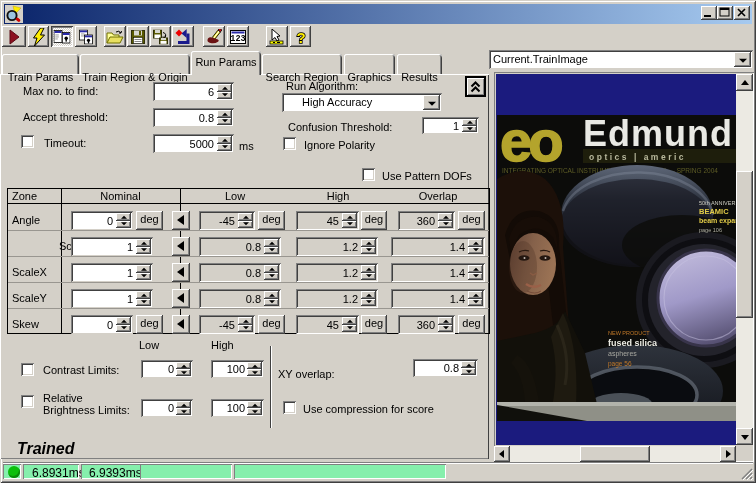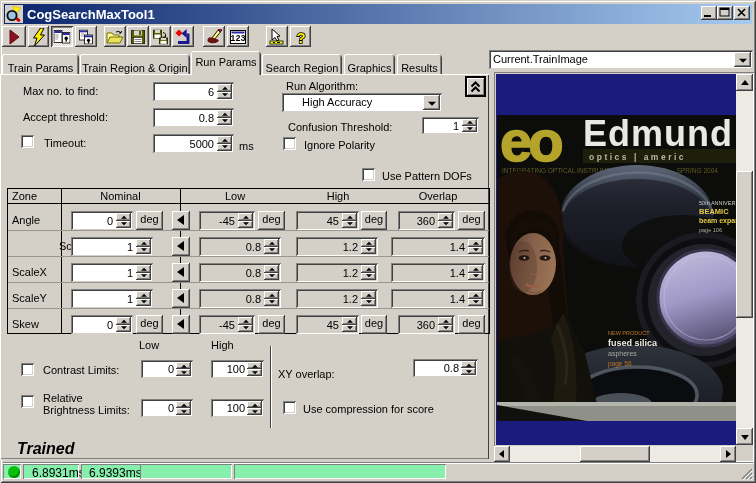--- a/index.html
+++ b/index.html
@@ -13,21 +13,21 @@
 .title-txt{position:absolute;left:23px;top:3px;color:#fff;font-weight:bold;font-size:13px;letter-spacing:0px;}
 .cap-btn{position:absolute;top:6px;width:16px;height:14px;background:#d4d0c8;
  box-shadow:inset -1px -1px 0 #404040, inset 1px 1px 0 #fff, inset -2px -2px 0 #808080;}
 .tbtn{position:absolute;top:26px;height:21px;background:#d4d0c8;
  box-shadow:inset -1px -1px 0 #404040, inset 1px 1px 0 #fff, inset -2px -2px 0 #808080;}
 .tbtn svg{position:absolute;left:50%;top:50%;transform:translate(-50%,-50%);}
 .tbtn.pressed{box-shadow:inset 1px 1px 0 #404040, inset -1px -1px 0 #fff, inset 2px 2px 0 #808080;
  background-image:repeating-conic-gradient(#fff 0% 25%, #d4d0c8 0% 50%);background-size:2px 2px;}
 .tab{position:absolute;background:#d4d0c8;border-radius:3px 3px 0 0;
  box-shadow:inset 1px 0 0 #fff, inset 0 1px 0 #fff, inset -1px 0 0 #404040, inset -2px 0 0 #808080;
- text-align:center;padding-top:8px;box-sizing:border-box;font-size:11px;}
+ text-align:center;padding-top:17px;box-sizing:border-box;font-size:11px;}
 .field{position:absolute;background:#fff;
  box-shadow:inset 1px 1px 0 #808080, inset -1px -1px 0 #d4d0c8, inset 2px 2px 0 #404040, inset -2px -2px 0 #fff;
  box-sizing:border-box;}
 .num{position:absolute;top:0;bottom:0;display:flex;align-items:center;justify-content:flex-end;font-size:11px;}
 .spin{position:absolute;right:2px;top:2px;bottom:2px;width:15px;}
 .sb{position:absolute;left:0;right:0;height:50%;background:#d4d0c8;
  box-shadow:inset -1px -1px 0 #404040, inset 1px 1px 0 #fff, inset -2px -2px 0 #808080;}
 .sb.up{top:0;}.sb.dn{bottom:0;}
 .tri-up{position:absolute;left:50%;top:50%;transform:translate(-50%,-40%);width:0;height:0;
  border-left:3.5px solid transparent;border-right:3.5px solid transparent;border-bottom:3.5px solid #000;}
@@ -53,21 +53,20 @@
 <div class="win"></div>
 
 <div class="titlebar">
   <div class="title-ico">
     <svg width="18" height="18" viewBox="0 0 18 18">
       <polygon points="8,1 16,3 10,9" fill="#ffee00" stroke="#c8a800" stroke-width="0.5"></polygon>
       <circle cx="7" cy="10.5" r="4.6" fill="#9cc4e0" stroke="#101010" stroke-width="1.9"></circle>
       <rect x="11" y="13" width="5" height="3" rx="1.5" fill="#cc0000" transform="rotate(40 13 14)"></rect>
     </svg>
   </div>
-  <div class="title-txt">CogSearchMaxTool1</div>
 </div>
 <div class="cap-btn" style="left:701px;"><svg width="16" height="14">
       <rect x="3" y="9" width="7" height="2" fill="#000"></rect>
     </svg></div>
 <div class="cap-btn" style="left:717px;"><svg width="16" height="14">
       <rect x="3" y="2" width="9" height="8" fill="none" stroke="#000" stroke-width="1"></rect>
       <rect x="3" y="2" width="9" height="2" fill="#000"></rect>
     </svg></div>
 <div class="cap-btn" style="left:734px;"><svg width="16" height="14">
       <path d="M4 3 L11 10 M11 3 L4 10" stroke="#000" stroke-width="1.6"></path>

